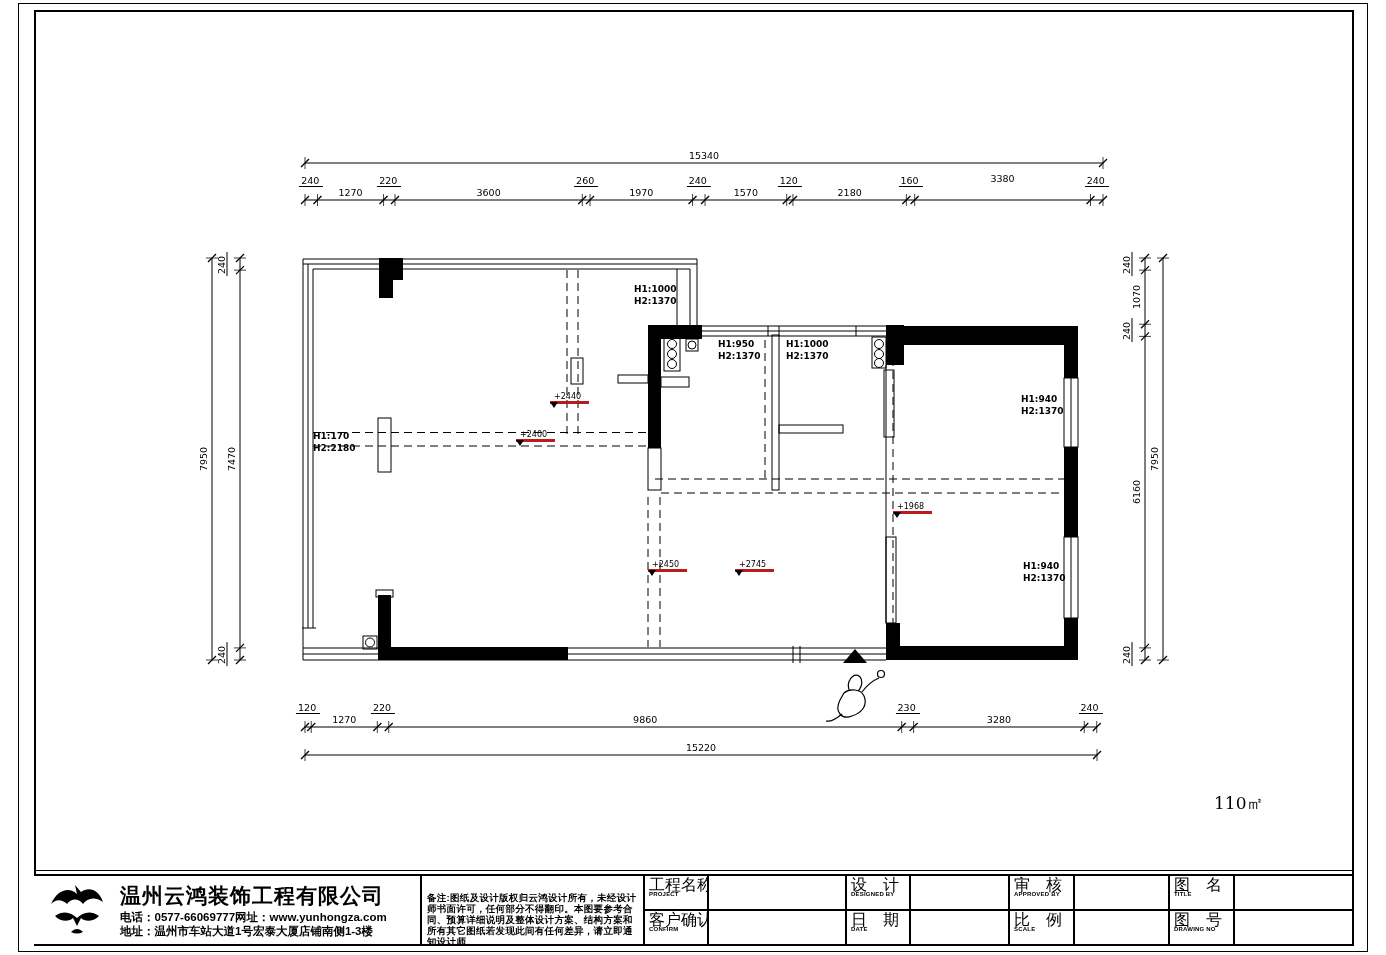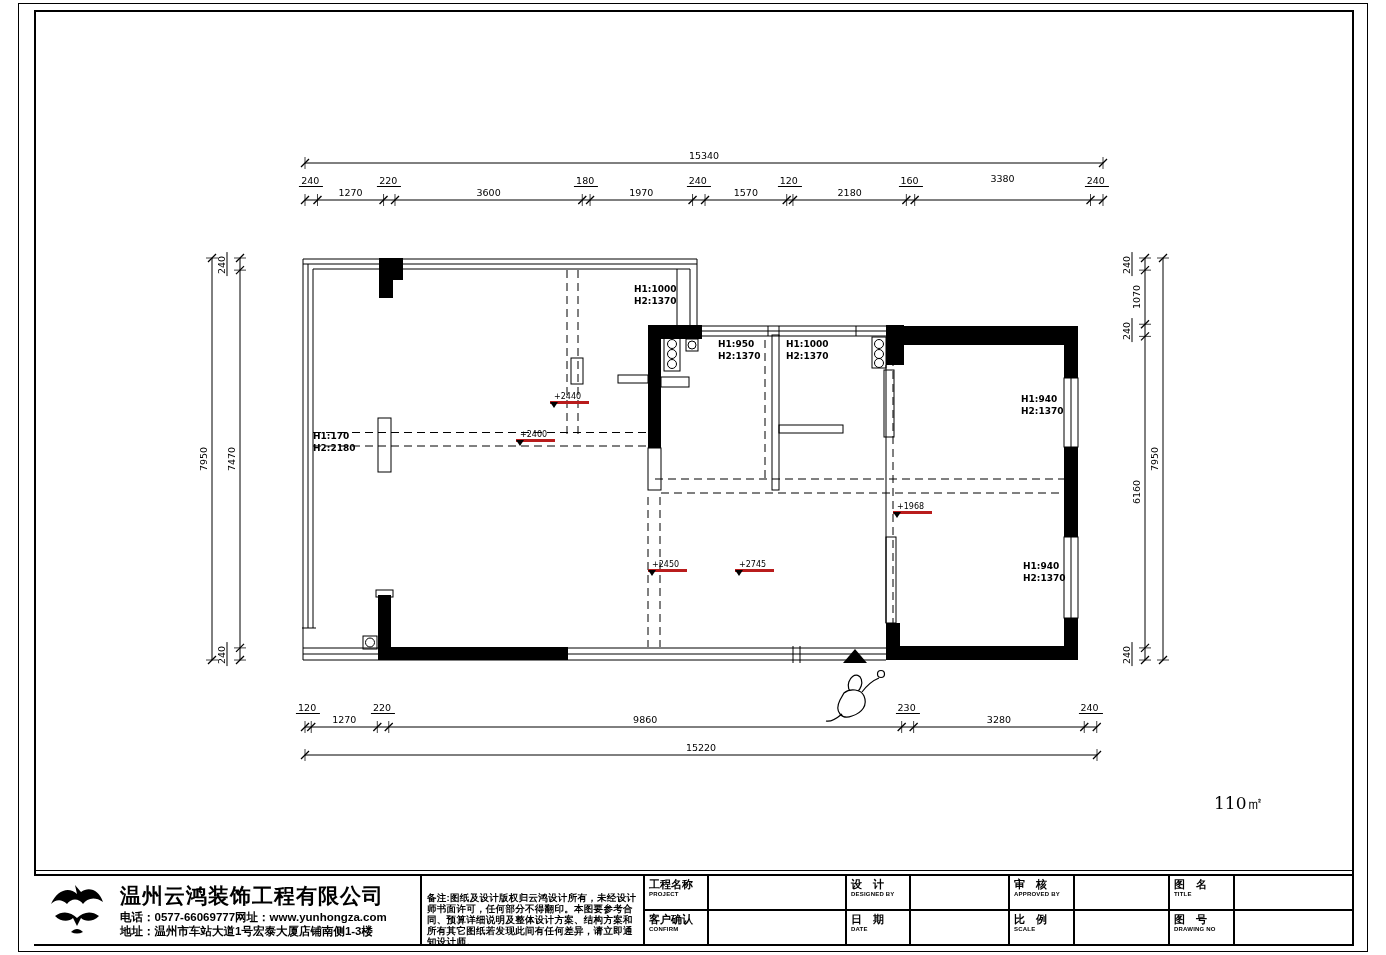--- a/index.html
+++ b/index.html
@@ -24,21 +24,21 @@
 
   .tline{position:absolute;left:34px;top:870px;width:1318px;border-top:1px solid #000;}
   .tblock{position:absolute;left:34px;top:874px;width:1318px;height:68px;border-top:2px solid #000;
           display:grid;grid-template-columns:386px 223px 64px 138px 64px 99px 65px 95px 65px 119px;
           grid-template-rows:33px 35px;background:#fff;}
   .cell{box-sizing:border-box;border-left:2px solid #000;overflow:hidden;}
   .cell.first{border-left:none;}
   .cell.r2{border-top:2px solid #000;}
   .cell.span2{grid-row:1/3;}
   .fieldcell{padding:2px 3px 0 4px;}
-  .flabel{font-size:11px;font-weight:bold;line-height:13px;white-space:nowrap;}
+  .flabel{font-size:16px;font-weight:normal;line-height:13px;white-space:nowrap;}
   .fsub{font-size:6px;font-weight:bold;line-height:7px;letter-spacing:0.2px;white-space:nowrap;}
   .companycell{display:flex;align-items:center;gap:10px;padding:2px 4px 2px 10px;}
   .cname{font-size:21px;font-weight:bold;white-space:nowrap;letter-spacing:1px;}
   .cinfo{font-size:11.5px;font-weight:bold;line-height:14px;white-space:nowrap;}
   .notescell{padding:16px 5px;font-size:9.5px;font-weight:bold;line-height:11px;letter-spacing:0.3px;}
 </style>
 </head>
 <body>
 
 <div class="sheet">
@@ -231,21 +231,21 @@
       </g>
   </svg>
 
   <div id="labels-layer">
     <div class="area">110㎡</div>
   <div class="dim" style="left: 704px; top: 161px;">15340</div>
       <div class="dim small" style="left: 311.242px; top: 187px;">240</div>
       <div class="dim" style="left: 350.517px; top: 198px;">1270</div>
       <div class="dim small" style="left: 389.272px; top: 187px;">220</div>
       <div class="dim" style="left: 488.631px; top: 198px;">3600</div>
-      <div class="dim small" style="left: 586.168px; top: 187px;">180</div>
+      <div class="dim small" style="left: 586.168px; top: 187px;">260</div>
       <div class="dim" style="left: 641.309px; top: 198px;">1970</div>
       <div class="dim small" style="left: 698.791px; top: 187px;">240</div>
       <div class="dim" style="left: 745.869px; top: 198px;">1570</div>
       <div class="dim small" style="left: 789.826px; top: 187px;">120</div>
       <div class="dim" style="left: 849.649px; top: 198px;">2180</div>
       <div class="dim small" style="left: 910.513px; top: 187px;">160</div>
       <div class="dim" style="left: 1002.59px; top: 184px;">3380</div>
       <div class="dim small" style="left: 1096.74px; top: 187px;">240</div>
       <div class="dim small" style="left: 308.121px; top: 714px;">120</div>
       <div class="dim" style="left: 344.275px; top: 725px;">1270</div>

